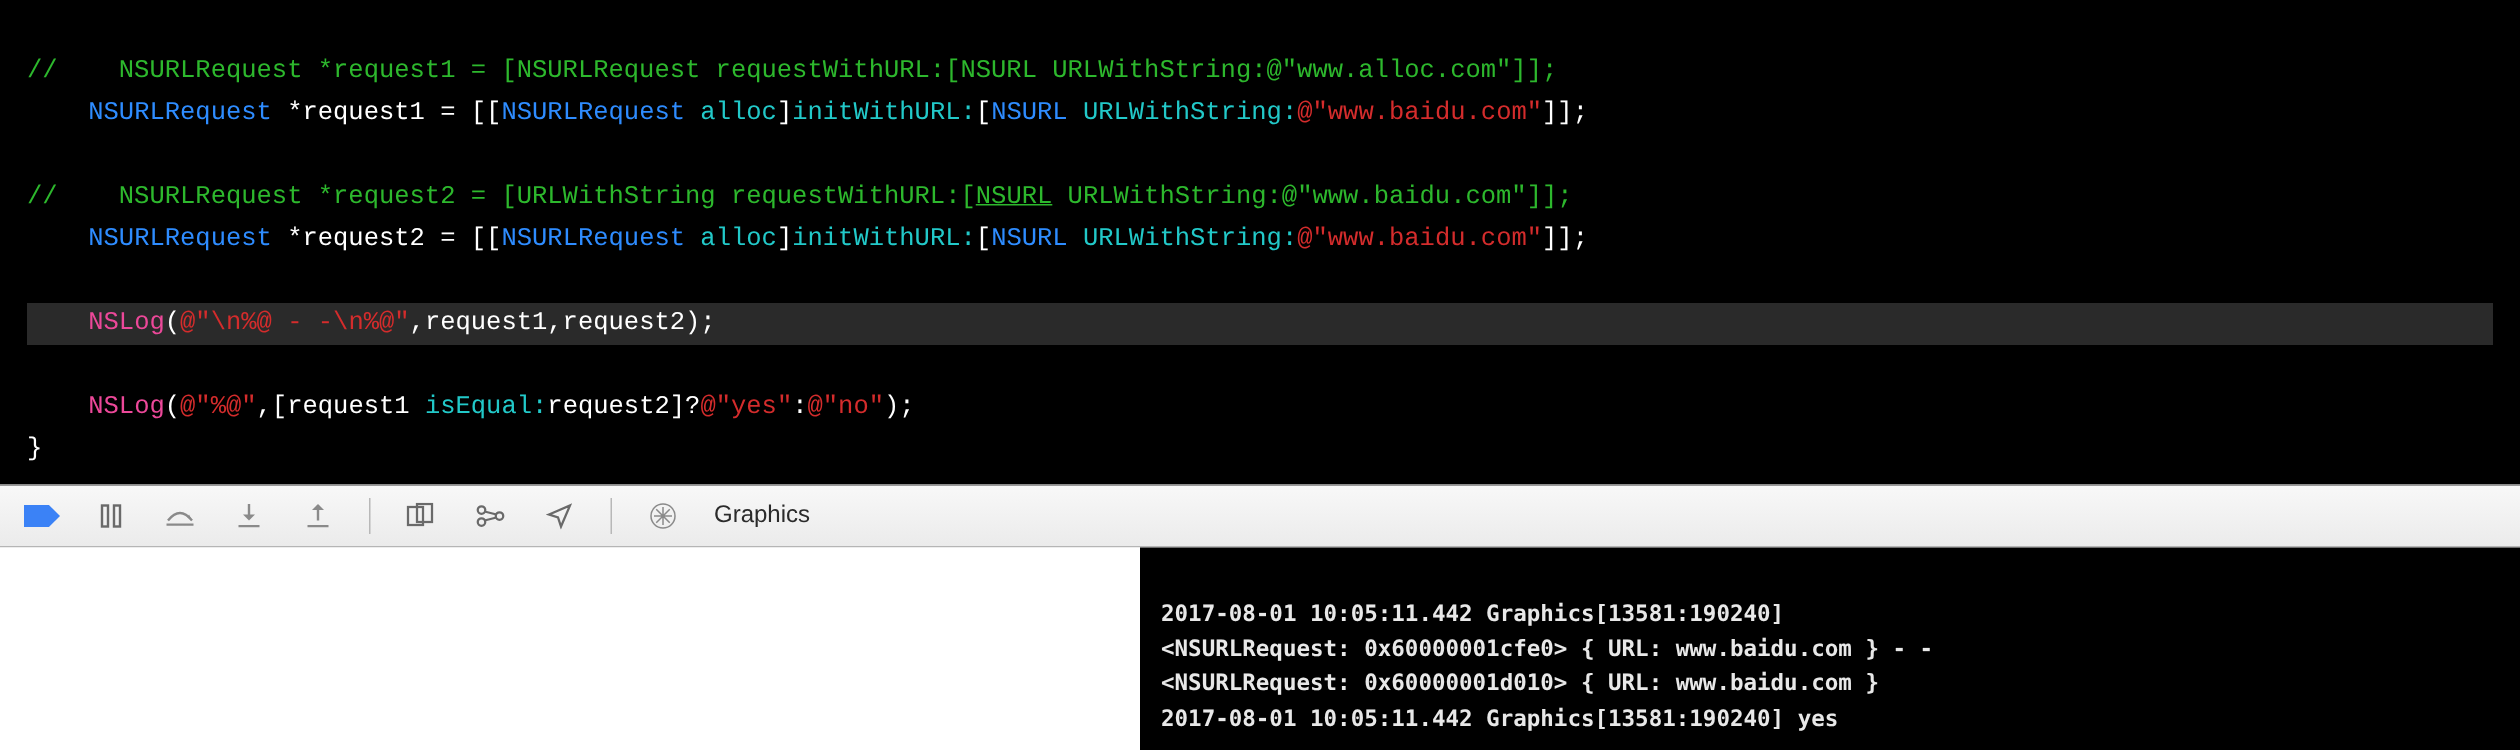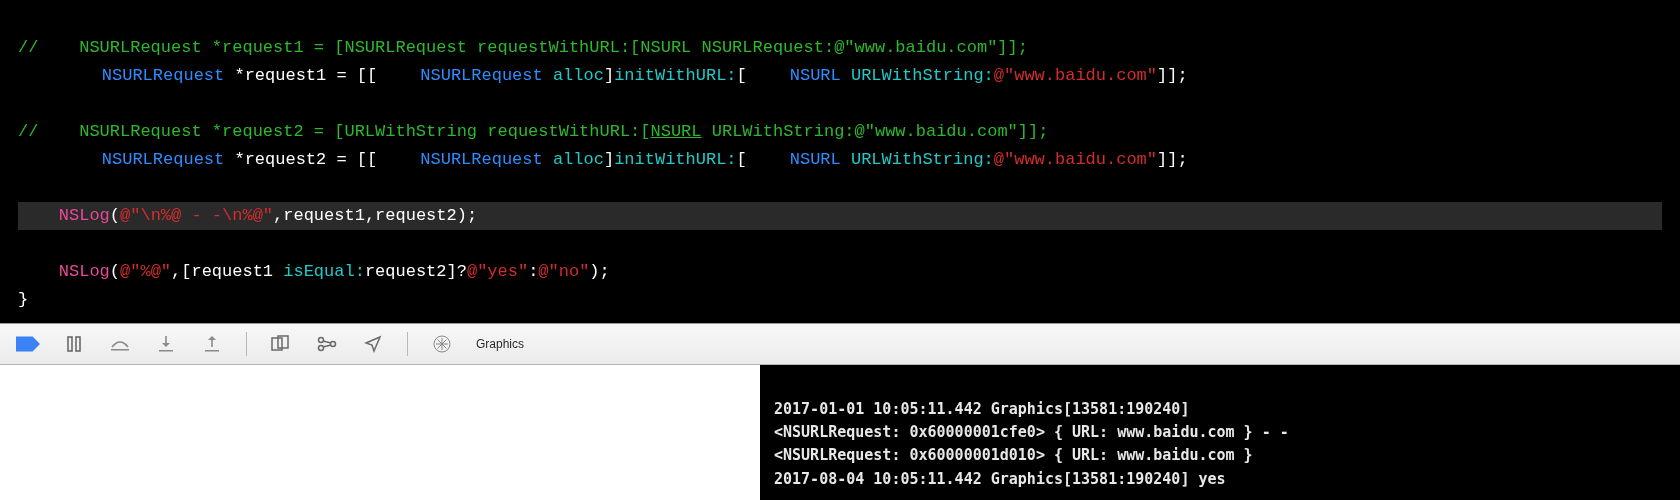--- a/index.html
+++ b/index.html
@@ -13,21 +13,21 @@
   }
   .editor {
     background: #000;
     color: #fff;
     padding: 6px 18px 8px 18px;
     line-height: 1.65;
     font-weight: 500;
     white-space: pre;
   }
   .c-comment { color: #2db82d; }
-  .c-keyword { color: #2e8cff; margin-left: 43px; }
+  .c-keyword { color: #2e8cff; }
   .c-func    { color: #ec4899; }
   .c-string  { color: #d42c2c; }
   .c-white   { color: #fff; }
   .c-cyan    { color: #22c9c9; }
   .c-link    { color: #2db82d; text-decoration: underline; }
   .hl-line   { background: #2a2a2a; display: block; }
 
   .toolbar {
     display: flex;
     align-items: center;
@@ -41,21 +41,21 @@
   .toolbar .tb-icon {
     color: #6a6a6a;
     display: flex;
     align-items: center;
     justify-content: center;
     width: 24px;
     height: 22px;
   }
   .toolbar .tb-icon svg { display:block; }
   .toolbar .sep { width:1px; height:24px; background:#b8b8b8; }
-  .toolbar .label { font-family: -apple-system, Helvetica, Arial, sans-serif; font-size:12px; color:#2b2b2b; }
+  .toolbar .label { font-family: -apple-system, Helvetica, Arial, sans-serif; font-size:16px; color:#2b2b2b; }
 
   .bottom { display:flex; height:162px; }
   .bottom-left { flex:1; background:#fff; }
   .console {
     width: 920px;
     background:#000;
     color:#e8e8e8;
     font-family: Menlo, Monaco, monospace;
     font-size: 15px;
     font-weight: 600;
@@ -63,21 +63,21 @@
     padding: 10px 14px;
     white-space: pre;
   }
 
   .tag-arrow svg { display:block; }
 </style>
 </head>
 <body>
 
 <div class="editor">
-<span><span class="c-comment">//    NSURLRequest *request1 = [NSURLRequest requestWithURL:[NSURL NSURLRequest:@"www.baidu.com"]];</span></span>
+<span><span class="c-comment">//    NSURLRequest *request1 = [NSURLRequest requestWithURL:[NSURL URLWithString:@"www.alloc.com"]];</span></span>
 <span><span class="c-white">    </span><span class="c-keyword">NSURLRequest</span><span class="c-white"> *</span><span class="c-white">request1</span><span class="c-white"> = [[</span><span class="c-keyword">NSURLRequest</span><span class="c-white"> </span><span class="c-cyan">alloc</span><span class="c-white">]</span><span class="c-cyan">initWithURL:</span><span class="c-white">[</span><span class="c-keyword">NSURL</span><span class="c-white"> </span><span class="c-cyan">URLWithString:</span><span class="c-string">@</span><span class="c-string">"www.baidu.com"</span><span class="c-white">]];</span></span>
 <span></span>
 <span><span class="c-comment">//    NSURLRequest *request2 = [URLWithString requestWithURL:[</span><span class="c-link">NSURL</span><span class="c-comment"> URLWithString:@"www.baidu.com"]];</span></span>
 <span><span class="c-white">    </span><span class="c-keyword">NSURLRequest</span><span class="c-white"> *</span><span class="c-white">request2</span><span class="c-white"> = [[</span><span class="c-keyword">NSURLRequest</span><span class="c-white"> </span><span class="c-cyan">alloc</span><span class="c-white">]</span><span class="c-cyan">initWithURL:</span><span class="c-white">[</span><span class="c-keyword">NSURL</span><span class="c-white"> </span><span class="c-cyan">URLWithString:</span><span class="c-string">@</span><span class="c-string">"www.baidu.com"</span><span class="c-white">]];</span></span>
 <span></span>
 <span class="hl-line"><span class="c-white">    </span><span class="c-func">NSLog</span><span class="c-white">(</span><span class="c-string">@</span><span class="c-string">"\n%@ - -\n%@"</span><span class="c-white">,request1,request2);</span></span>
 <span><span class="c-white">    </span><span class="c-func">NSLog</span><span class="c-white">(</span><span class="c-string">@</span><span class="c-string">"%@"</span><span class="c-white">,[request1 </span><span class="c-cyan">isEqual:</span><span class="c-white">request2]?</span><span class="c-string">@</span><span class="c-string">"yes"</span><span class="c-white">:</span><span class="c-string">@</span><span class="c-string">"no"</span><span class="c-white">);</span></span>
 <span><span class="c-white">}</span></span>
 </div>
 
@@ -140,18 +140,18 @@
         <circle cx="10" cy="10" r="8"></circle>
         <path d="M4 10 H16 M10 4 V16 M5.5 5.5 L14.5 14.5 M14.5 5.5 L5.5 14.5"></path>
       </svg>
   </span>
   <span class="label">Graphics</span>
 </div>
 
 <div class="bottom">
   <div class="bottom-left"></div>
   <div class="console">
-<span>2017-01-01 10:05:11.442 Graphics[13581:190240]</span>
+<span>2017-08-01 10:05:11.442 Graphics[13581:190240]</span>
 <span>&lt;NSURLRequest: 0x60000001cfe0&gt; { URL: www.baidu.com } - -</span>
 <span>&lt;NSURLRequest: 0x60000001d010&gt; { URL: www.baidu.com }</span>
-<span>2017-08-04 10:05:11.442 Graphics[13581:190240] yes</span>
+<span>2017-08-01 10:05:11.442 Graphics[13581:190240] yes</span>
   </div>
 </div>
 
 </body></html>

